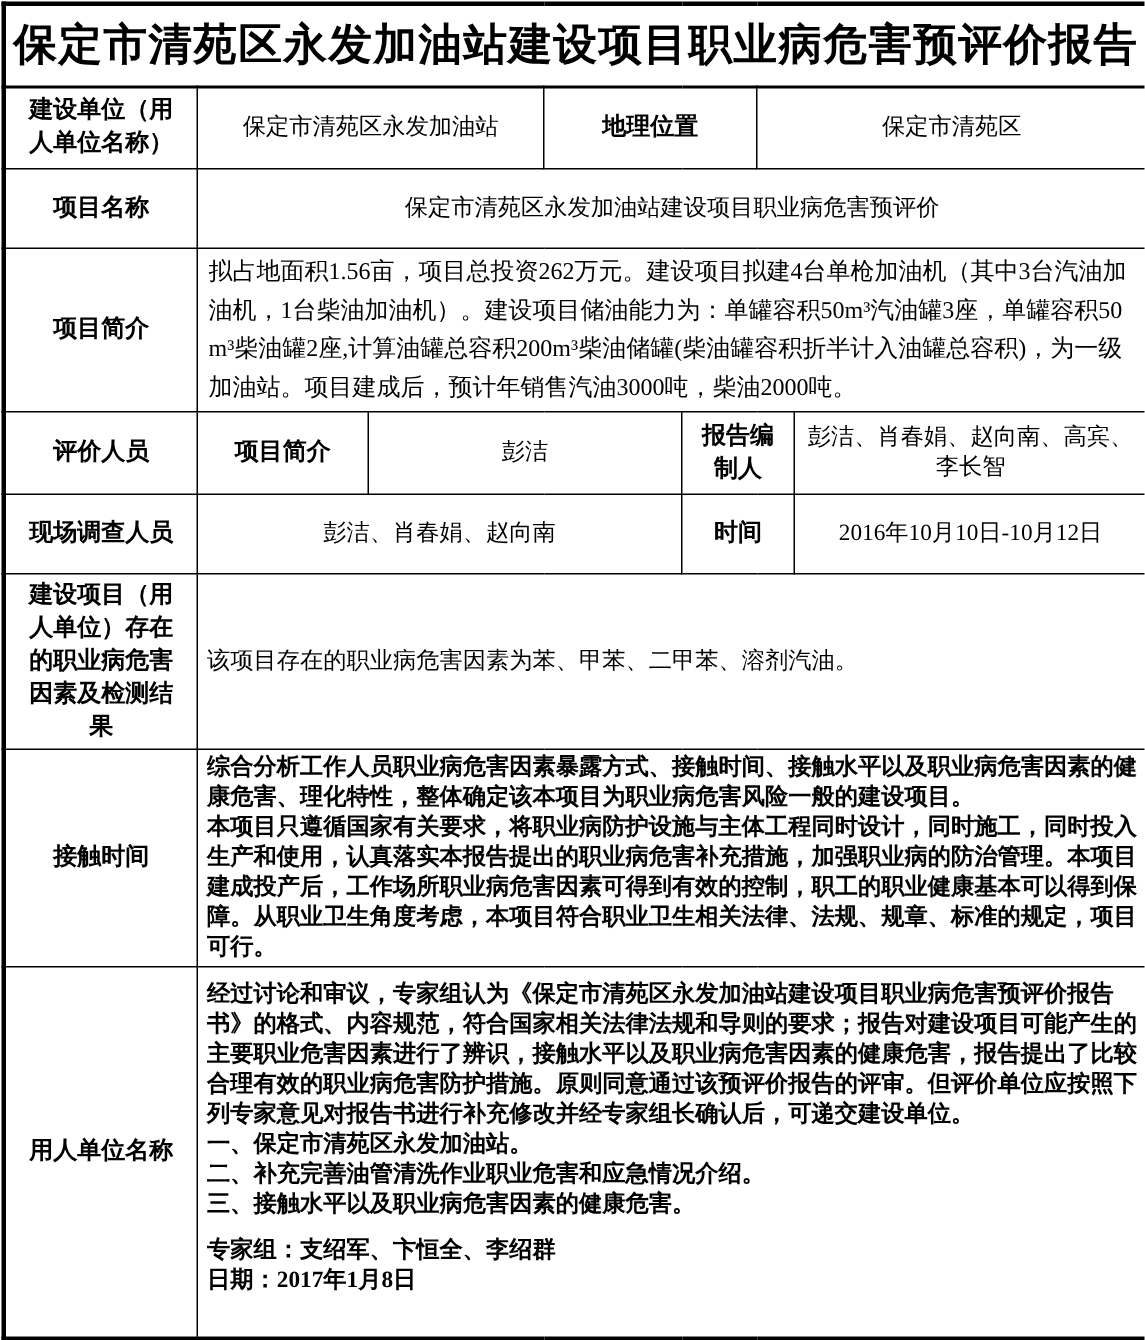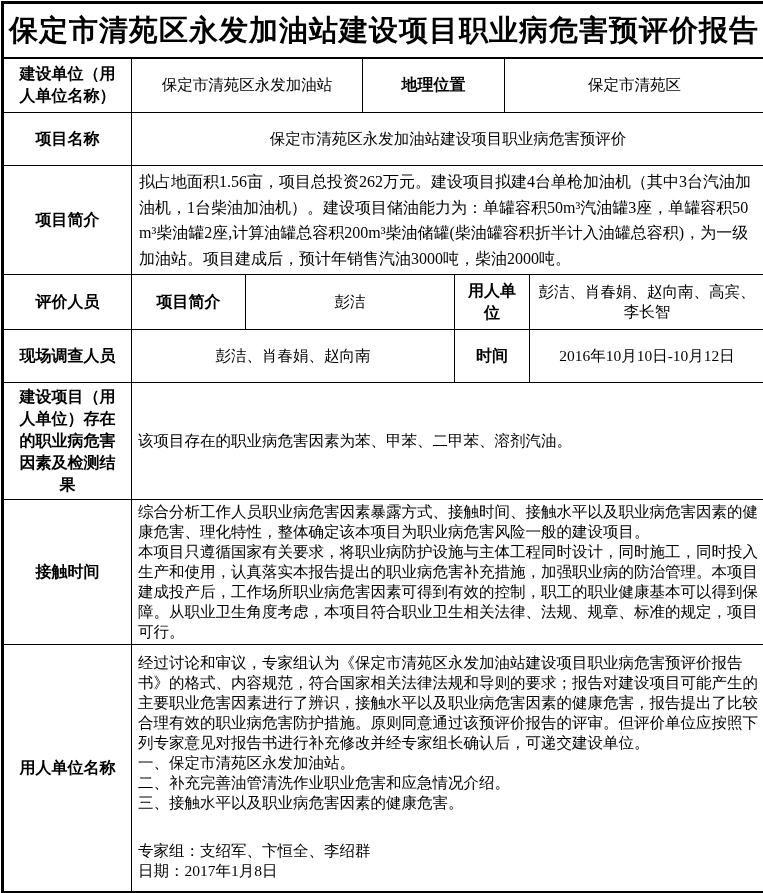--- a/index.html
+++ b/index.html
@@ -52,22 +52,22 @@
   td.left { text-align: left; }
   td.intro {
     font-size: 16px;
     line-height: 25.5px;
     padding: 3px 7px;
   }
   td.topcell {
     vertical-align: top;
     padding-top: 8px;
   }
-  td p { margin: 0; }
-  p.sig-gap { margin-top: 28px; }
+  td p { margin: 0; font-weight: bold; }
+  p.sig-gap { margin-top: 11px; }
   
   tr.r-title { height: 55px; }
   tr.r-unit  { height: 55px; }
   tr.r-name  { height: 53px; }
   tr.r-intro { height: 109px; }
   tr.r-team  { height: 55px; }
   tr.r-survey{ height: 53px; }
   tr.r-hazard{ height: 117px; }
   tr.r-concl { height: 141px; }
   tr.r-expert{ height: 248px; }
@@ -106,21 +106,21 @@
 
     <tr class="r-intro">
       <td class="lbl">项目简介</td>
       <td colspan="6" class="val left intro">拟占地面积1.56亩，项目总投资262万元。建设项目拟建4台单枪加油机（其中3台汽油加油机，1台柴油加油机）。建设项目储油能力为：单罐容积50m³汽油罐3座，单罐容积50m³柴油罐2座,计算油罐总容积200m³柴油储罐(柴油罐容积折半计入油罐总容积)，为一级加油站。项目建成后，预计年销售汽油3000吨，柴油2000吨。</td>
     </tr>
 
     <tr class="r-team">
       <td class="lbl">评价人员</td>
       <td class="lbl">项目简介</td>
       <td colspan="2" class="val">彭洁</td>
-      <td colspan="2" class="lbl">用人单位</td>
+      <td colspan="2" class="lbl">报告编制人</td>
       <td class="val">彭洁、肖春娟、赵向南、高宾、李长智</td>
     </tr>
 
     <tr class="r-survey">
       <td class="lbl">现场调查人员</td>
       <td colspan="3" class="val">彭洁、肖春娟、赵向南</td>
       <td colspan="2" class="lbl">时间</td>
       <td class="val">2016年10月10日-10月12日</td>
     </tr>
 

